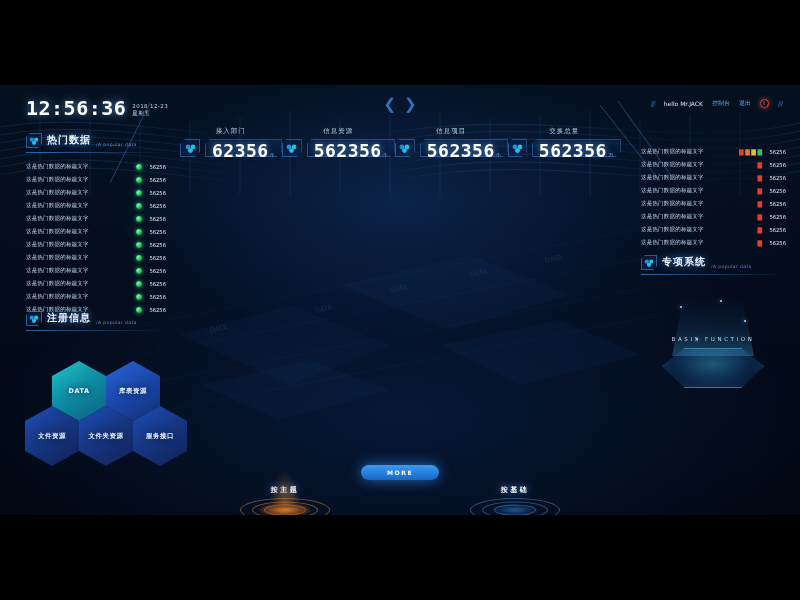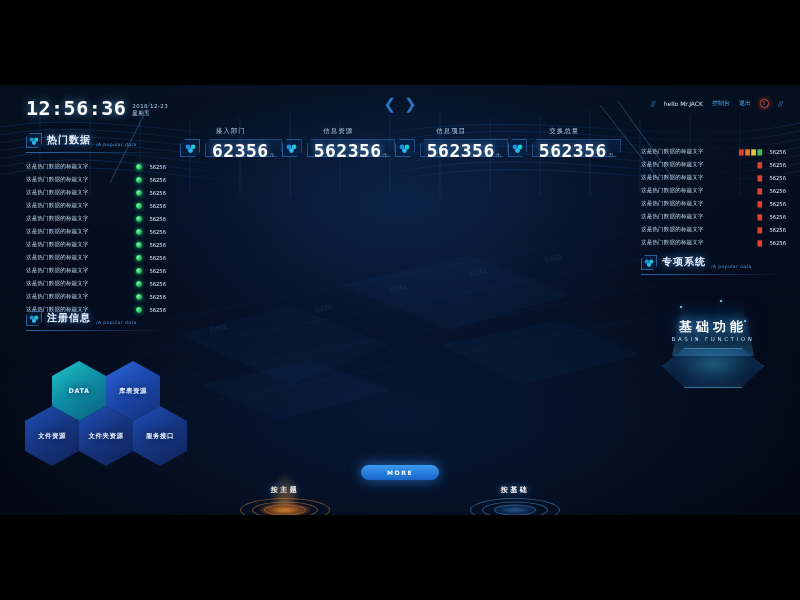--- a/index.html
+++ b/index.html
@@ -630,21 +630,20 @@
         <span class="rule"></span>
       </div>
     </div>
 
     <div class="plat" style="right: 22px; top: 205px;">
       <div class="beam"></div>
       <span class="spark" style="left:32px; top:16px;"></span>
       <span class="spark" style="left:72px; top:10px;"></span>
       <span class="spark" style="left:96px; top:30px;"></span>
       <span class="spark" style="left:48px; top:48px;"></span>
-      <div class="cn">基础功能</div>
       <div class="en">BASIS FUNCTION</div>
       <div class="disc"></div>
     </div>
 
 
     <div class="more-btn">MORE</div>
 
     <div class="radars">
       <div class="radar warm">
         <div class="plume"></div>

